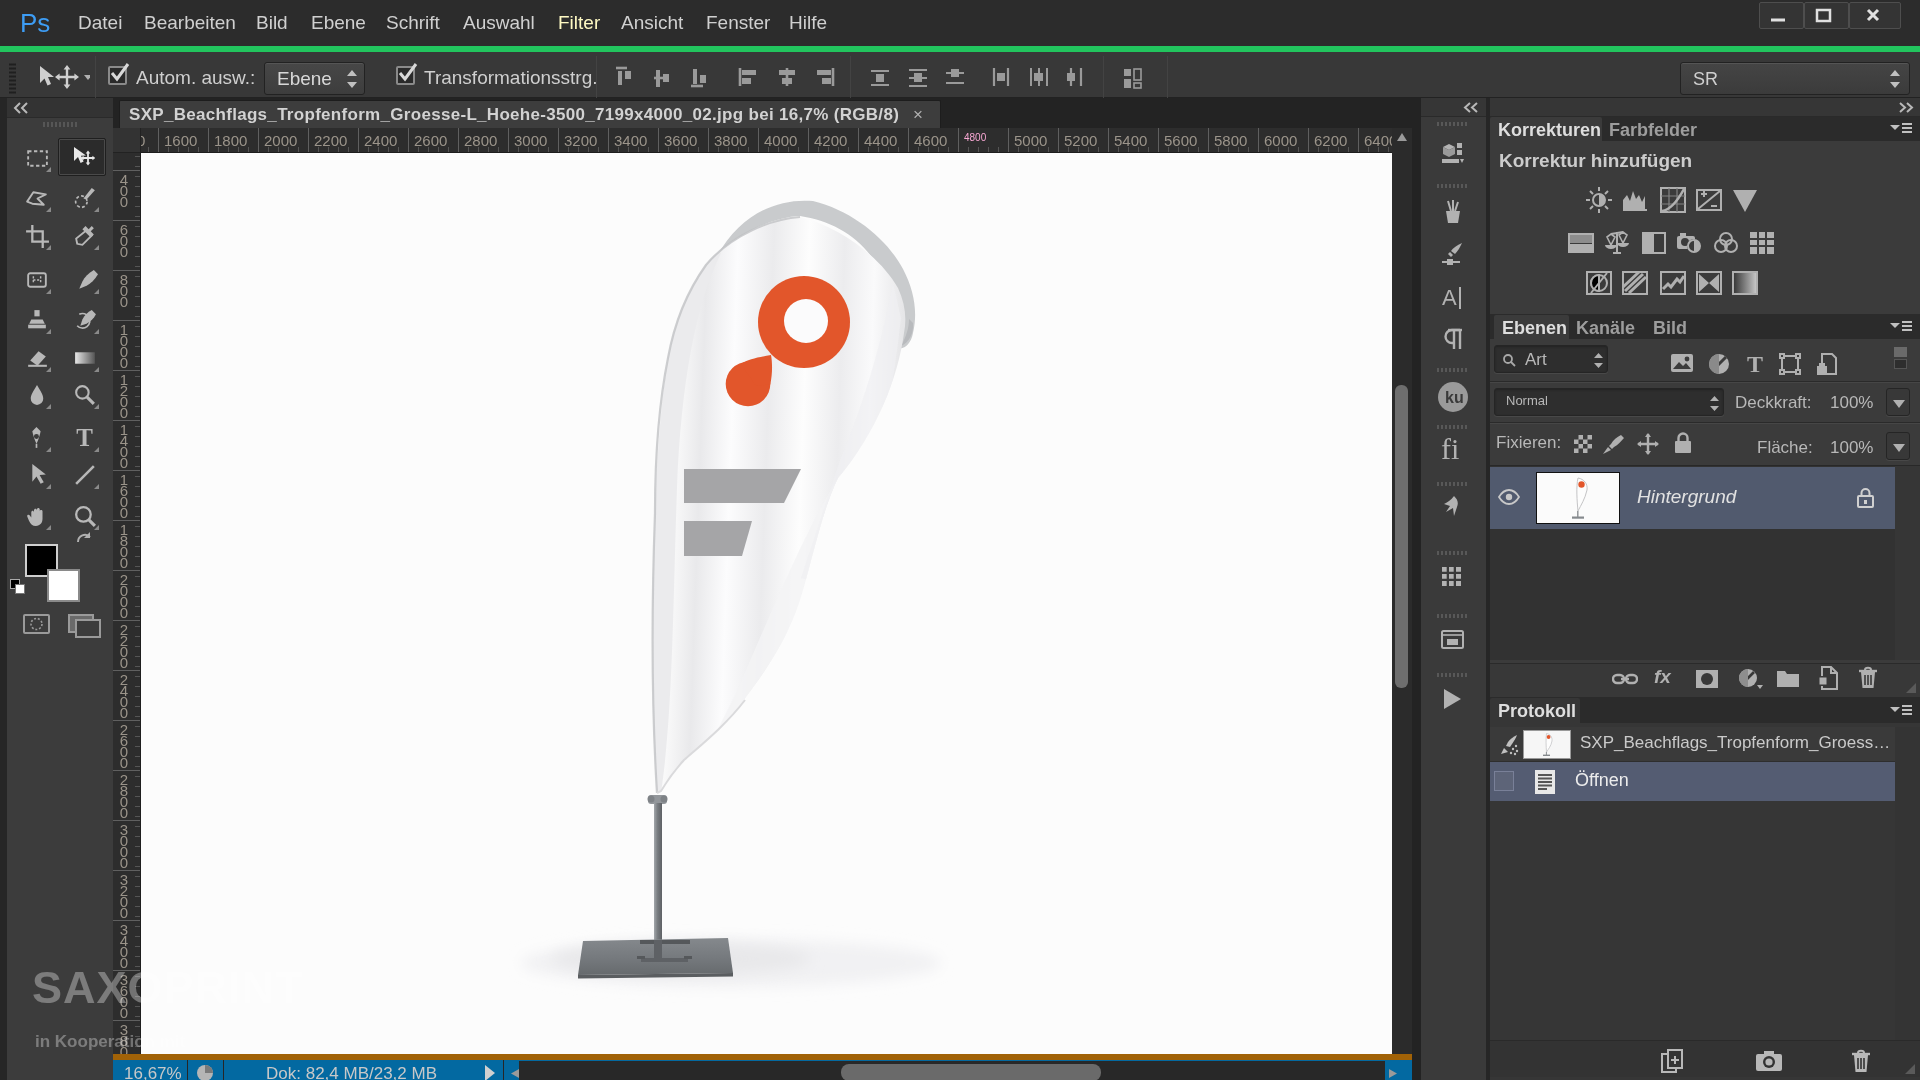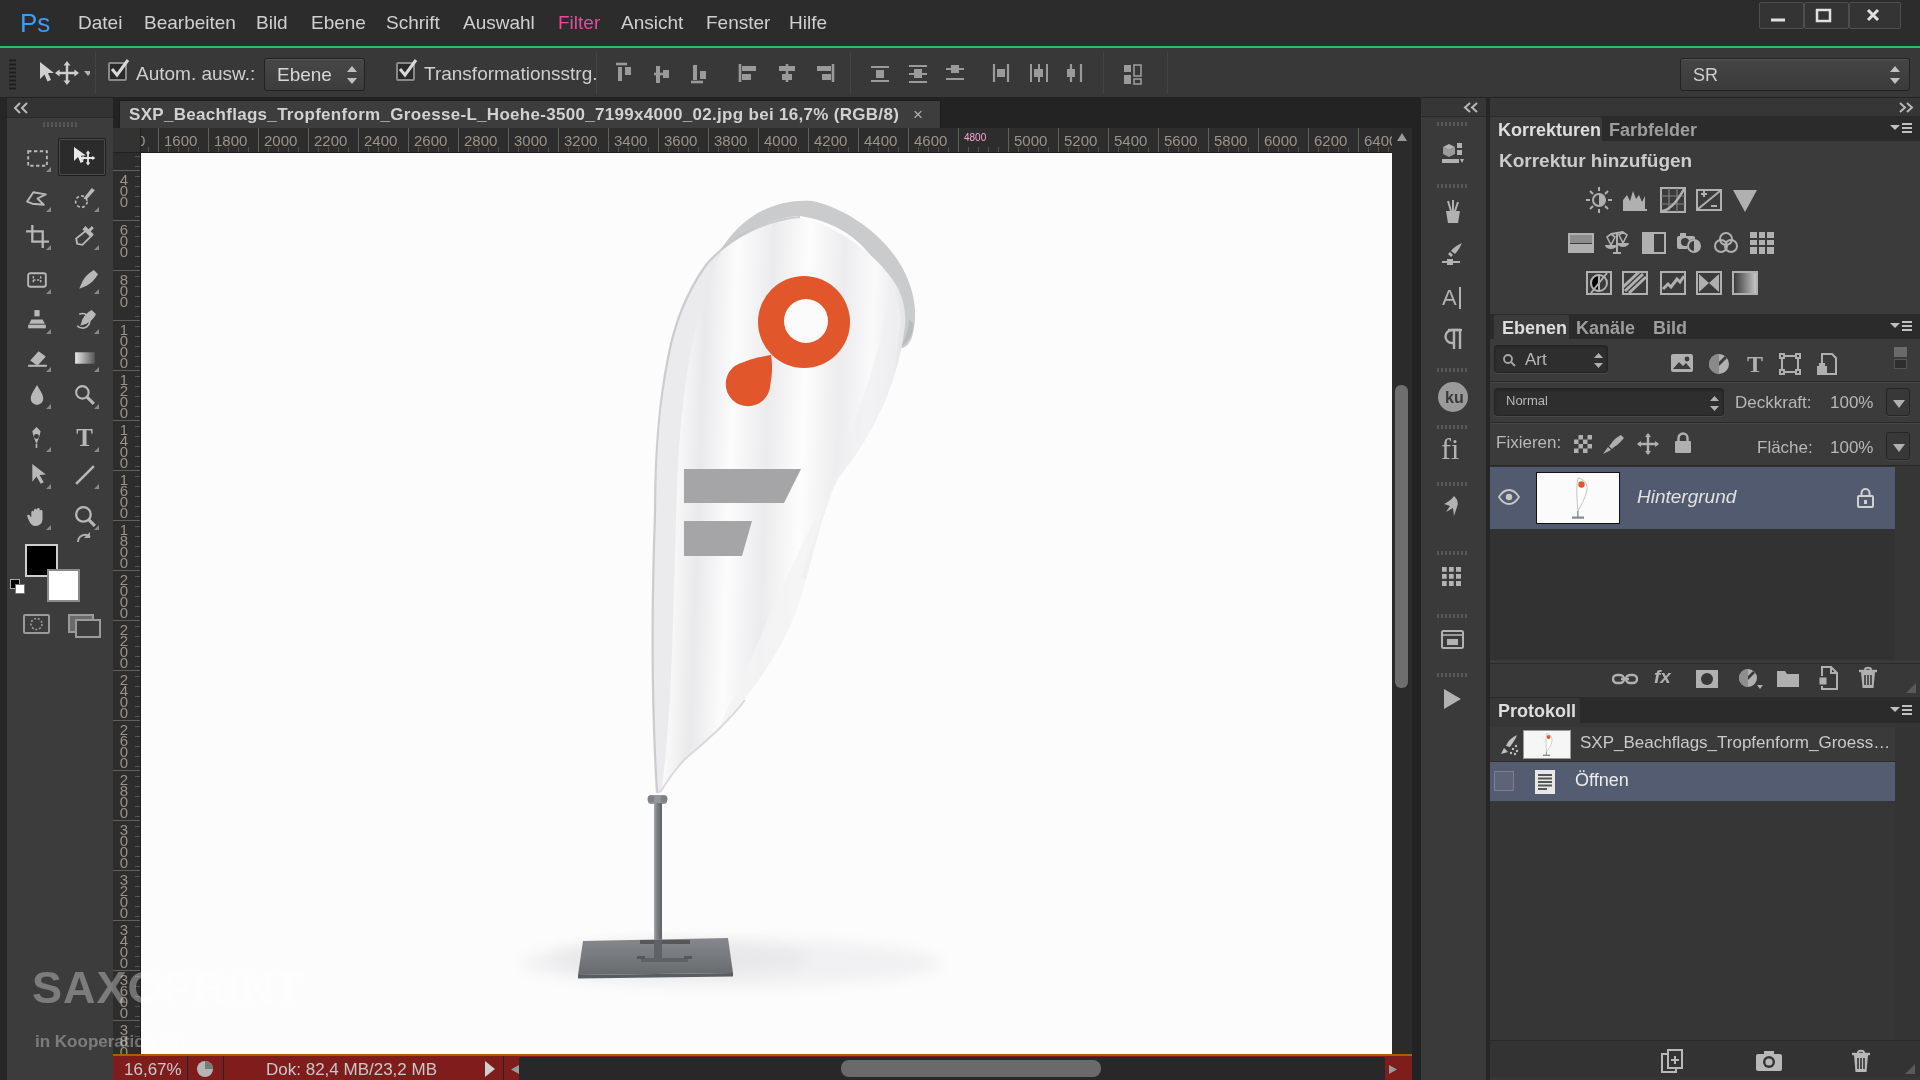--- a/index.html
+++ b/index.html
@@ -10,34 +10,34 @@
 </style></head>
 <body>
 <div class="a" style="left:0;top:0;width:1920px;height:46px;background:#2c2c2c">
     <div class="a" style="left:20px;top:8px;font-size:26px;font-weight:normal;color:#3d9df5">Ps</div>
     <div class="a txt" style="left:78px;top:12px;font-size:19px;color:#d0d0d0">Datei</div>
     <div class="a txt" style="left:144px;top:12px;font-size:19px;color:#d0d0d0">Bearbeiten</div>
     <div class="a txt" style="left:256px;top:12px;font-size:19px;color:#d0d0d0">Bild</div>
     <div class="a txt" style="left:311px;top:12px;font-size:19px;color:#d0d0d0">Ebene</div>
     <div class="a txt" style="left:386px;top:12px;font-size:19px;color:#d0d0d0">Schrift</div>
     <div class="a txt" style="left:463px;top:12px;font-size:19px;color:#d0d0d0">Auswahl</div>
-    <div class="a txt" style="left:558px;top:12px;font-size:19px;color:#ec4899">Filter</div>
+    <div class="a txt" style="left:558px;top:12px;font-size:19px;color:#fef9c3">Filter</div>
     <div class="a txt" style="left:621px;top:12px;font-size:19px;color:#d0d0d0">Ansicht</div>
     <div class="a txt" style="left:706px;top:12px;font-size:19px;color:#d0d0d0">Fenster</div>
     <div class="a txt" style="left:789px;top:12px;font-size:19px;color:#d0d0d0">Hilfe</div>
     <div class="a" style="left:1759px;top:2px;width:45px;height:27px;background:#343434;border:1px solid #4e4e4e;border-radius:2px"></div>
     <div class="a" style="left:1804px;top:2px;width:45px;height:27px;background:#343434;border:1px solid #4e4e4e;border-radius:2px"></div>
     <div class="a" style="left:1849px;top:2px;width:52px;height:27px;background:#343434;border:1px solid #4e4e4e;border-radius:2px"></div>
     <svg class="a" style="left:1759px;top:2px" width="142" height="27" viewBox="0 0 142 27">
       <path d="M12 18h14" stroke="#e0e0e0" stroke-width="3"></path>
       <rect x="58" y="8" width="13" height="11" fill="none" stroke="#e0e0e0" stroke-width="2.5"></rect>
       <path d="M109 8l10 10M119 8l-10 10" stroke="#e0e0e0" stroke-width="3"></path>
     </svg>
   </div>
-<div class="a" style="left:0;top:46px;width:1920px;height:52px;background:#383838;border-top:2px solid #22c55e;border-bottom:1px solid #222">
+<div class="a" style="left:0;top:46px;width:1920px;height:52px;background:#383838;border-top:6px solid #22c55e;border-bottom:1px solid #222">
     <div class="a" style="left:9px;top:10px;width:7px;height:32px;background:repeating-linear-gradient(#383838 0,#383838 1px,#1f1f1f 2px,#1f1f1f 3px,#383838 4px)"></div>
     <svg class="a" style="left:36px;top:13px" width="54" height="28" viewBox="0 0 54 28">
       <path d="M4 1v17l4.5-4.5 3 7 3.5-1.5-3-7H18z" fill="#cfcfcf"></path>
       <path d="M31 3v18M22 12h18" stroke="#cfcfcf" stroke-width="2.4"></path>
       <path d="M31 0l-3.4 4.6h6.8zM31 24l-3.4-4.6h6.8zM19 12l4.6-3.4v6.8zM43 12l-4.6-3.4v6.8z" fill="#cfcfcf"></path>
       <path d="M48 10h8l-4 5z" fill="#b0b0b0"></path>
     </svg>
     <div class="a" style="left:95px;top:4px;width:1px;height:42px;background:#262626;border-right:1px solid #434343"></div>
     <div class="a" style="left:108px;top:14px;width:19px;height:19px;background:#2a2a2a;border:2px solid #8a8a8a;border-radius:2px"></div>
     <svg class="a" style="left:108px;top:9px" width="24" height="24" viewBox="0 0 24 24">
@@ -496,21 +496,21 @@
   </div>
 <div class="a" style="left:1392px;top:128px;width:20px;height:948px;background:#2b2b2b">
     <svg class="a" style="left:5px;top:5px" width="10" height="8" viewBox="0 0 10 8">
       <path d="M5 0l5 8H0z" fill="#9a9a9a"></path>
     </svg>
     <div class="a" style="left:3px;top:257px;width:13px;height:303px;background:#6e6e6e;border-radius:6px"></div>
     <svg class="a" style="left:5px;top:933px" width="10" height="8" viewBox="0 0 10 8">
       <path d="M5 8l5-8H0z" fill="#9a9a9a"></path>
     </svg>
   </div>
-<div class="a" style="left:113px;top:1054px;width:1299px;height:26px;background:#7f1d1d;border-top:2px solid #a16207">
+<div class="a" style="left:113px;top:1054px;width:1299px;height:26px;background:#0369a1;border-top:6px solid #a16207">
     <div class="a" style="left:11px;top:4px;font-size:17px;color:#c8c8c8">16,67%</div>
     <div class="a" style="left:74px;top:0;width:1px;height:26px;background:#262626"></div>
     <svg class="a" style="left:83px;top:4px" width="18" height="18" viewBox="0 0 18 18">
       <circle cx="9" cy="9" r="8" fill="#b5b5b5"></circle>
       <path d="M9 9V1a8 8 0 0 1 8 8z" fill="#7a7a7a"></path>
     </svg>
     <div class="a" style="left:110px;top:0;width:1px;height:26px;background:#262626"></div>
     <div class="a" style="left:153px;top:4px;font-size:17px;color:#c8c8c8">Dok: 82,4 MB/23,2 MB</div>
     <svg class="a" style="left:370px;top:5px" width="12" height="16" viewBox="0 0 12 16">
       <path d="M2 0l10 8-10 8z" fill="#d0d0d0"></path>

